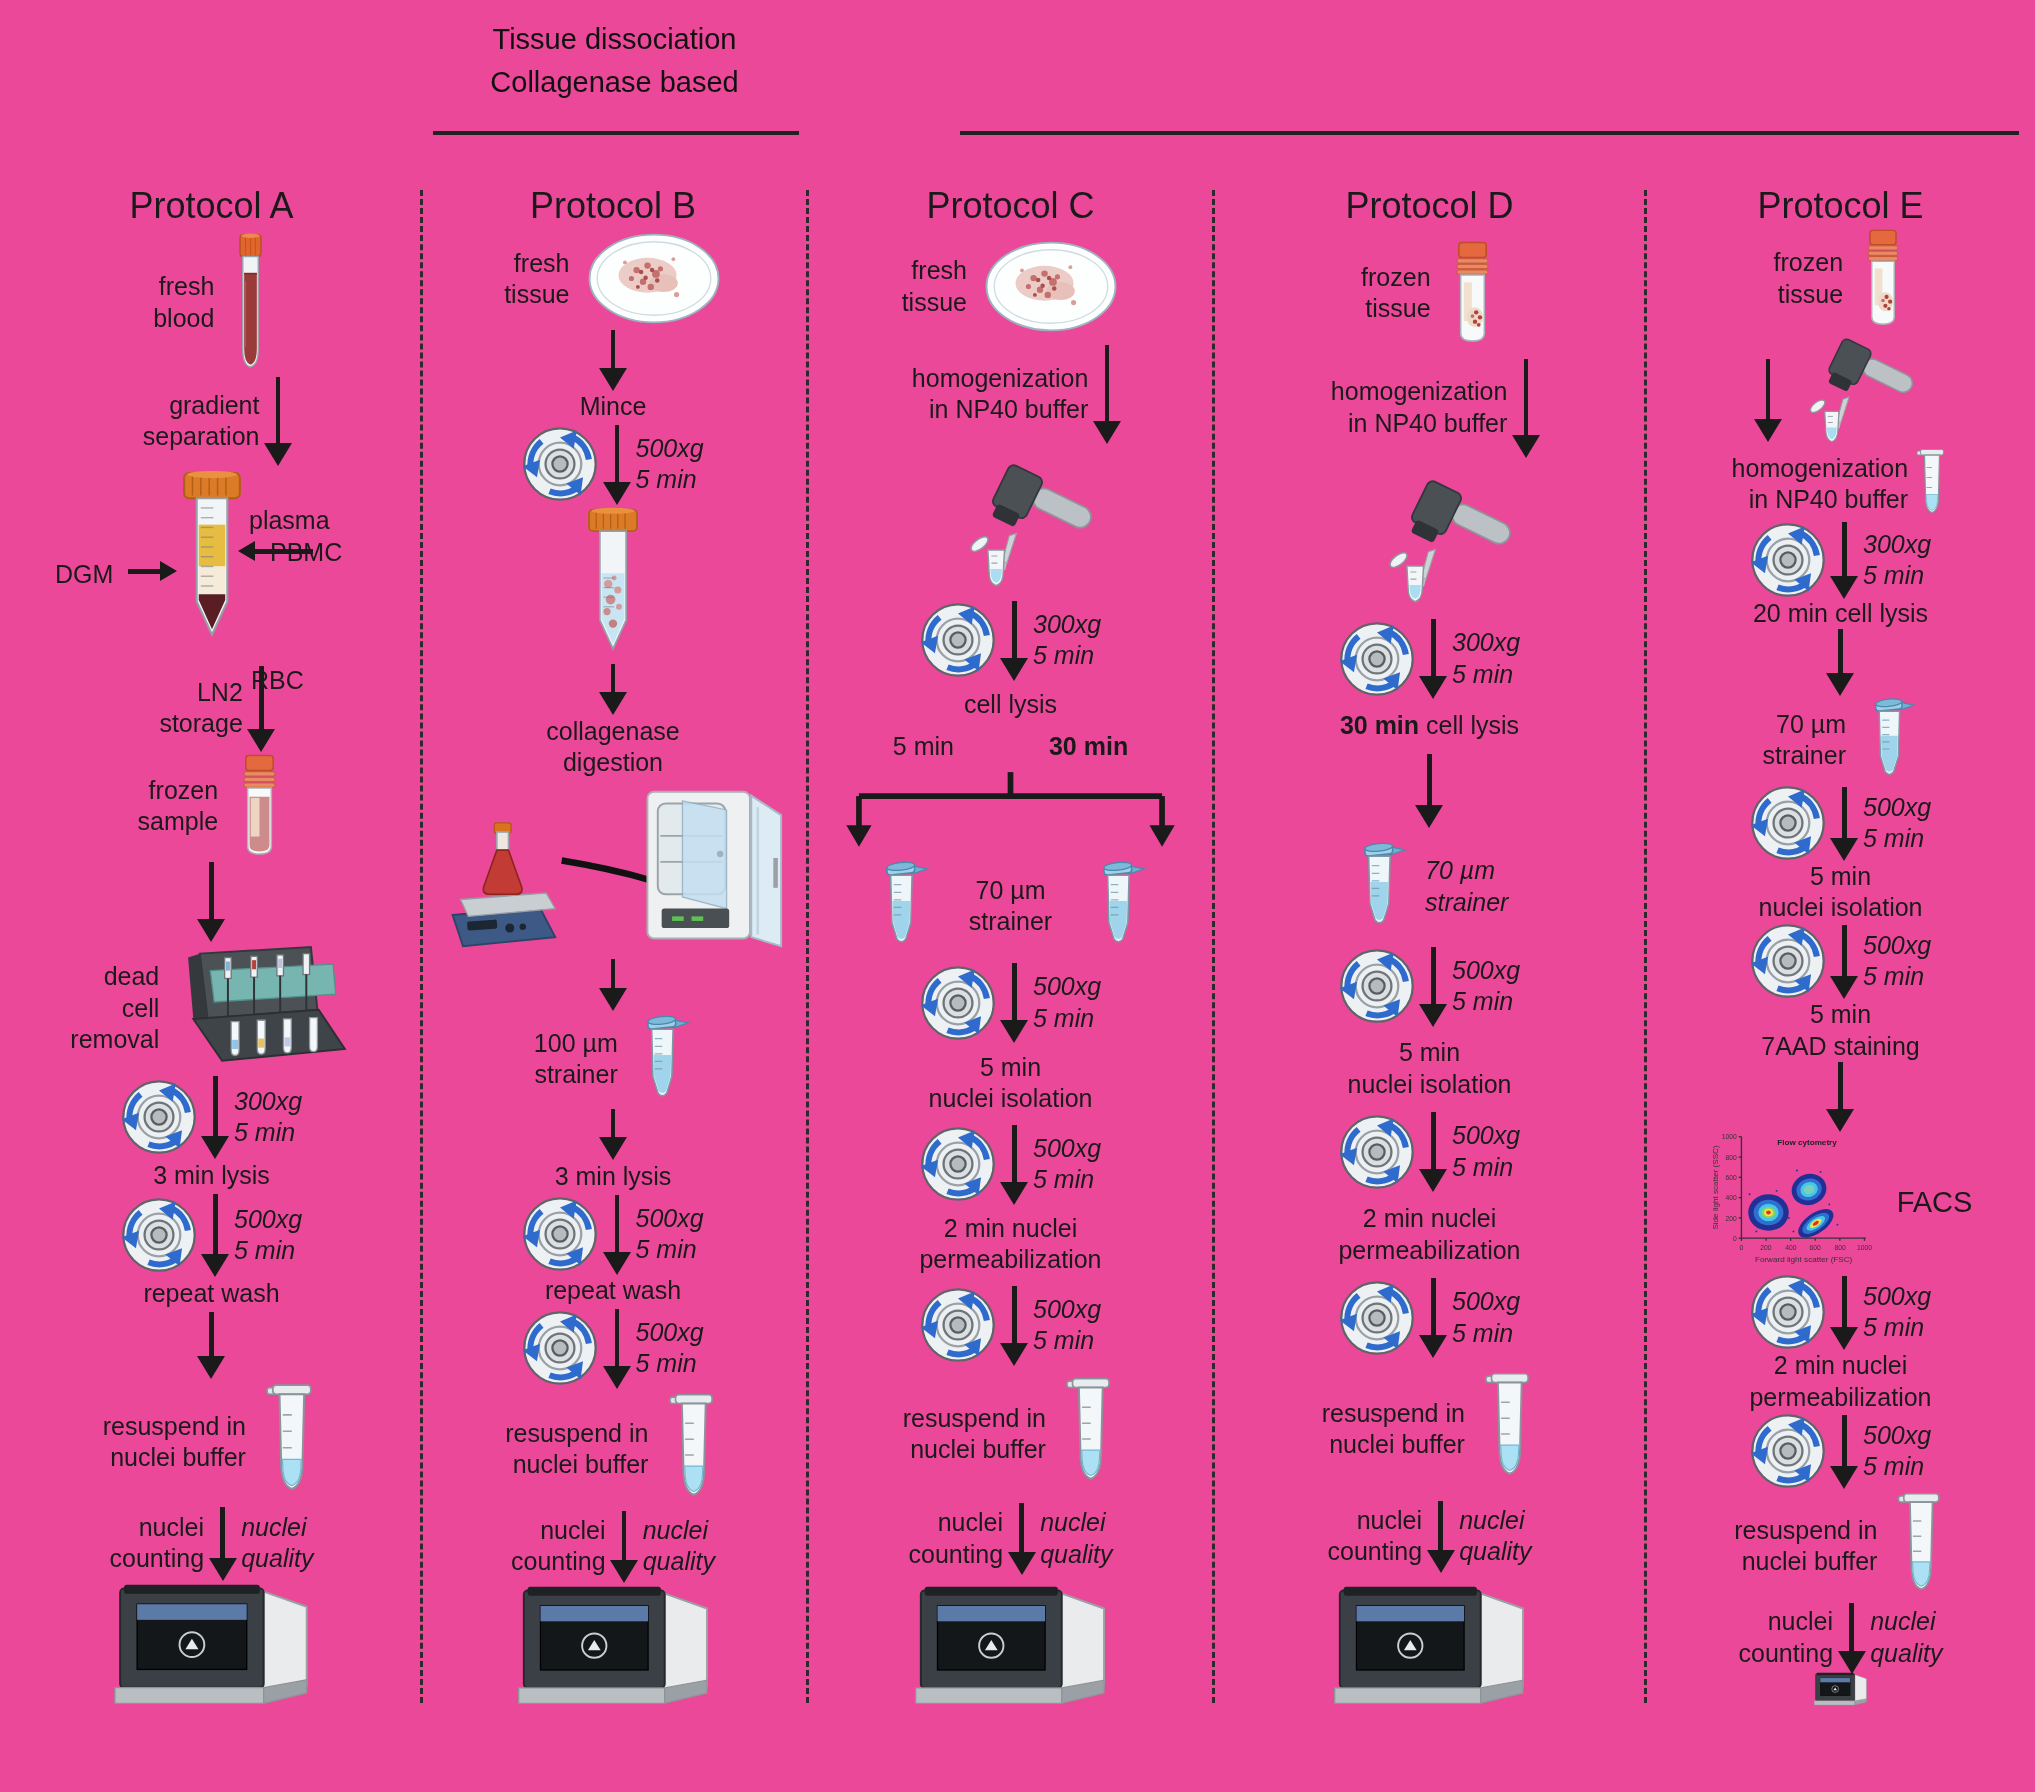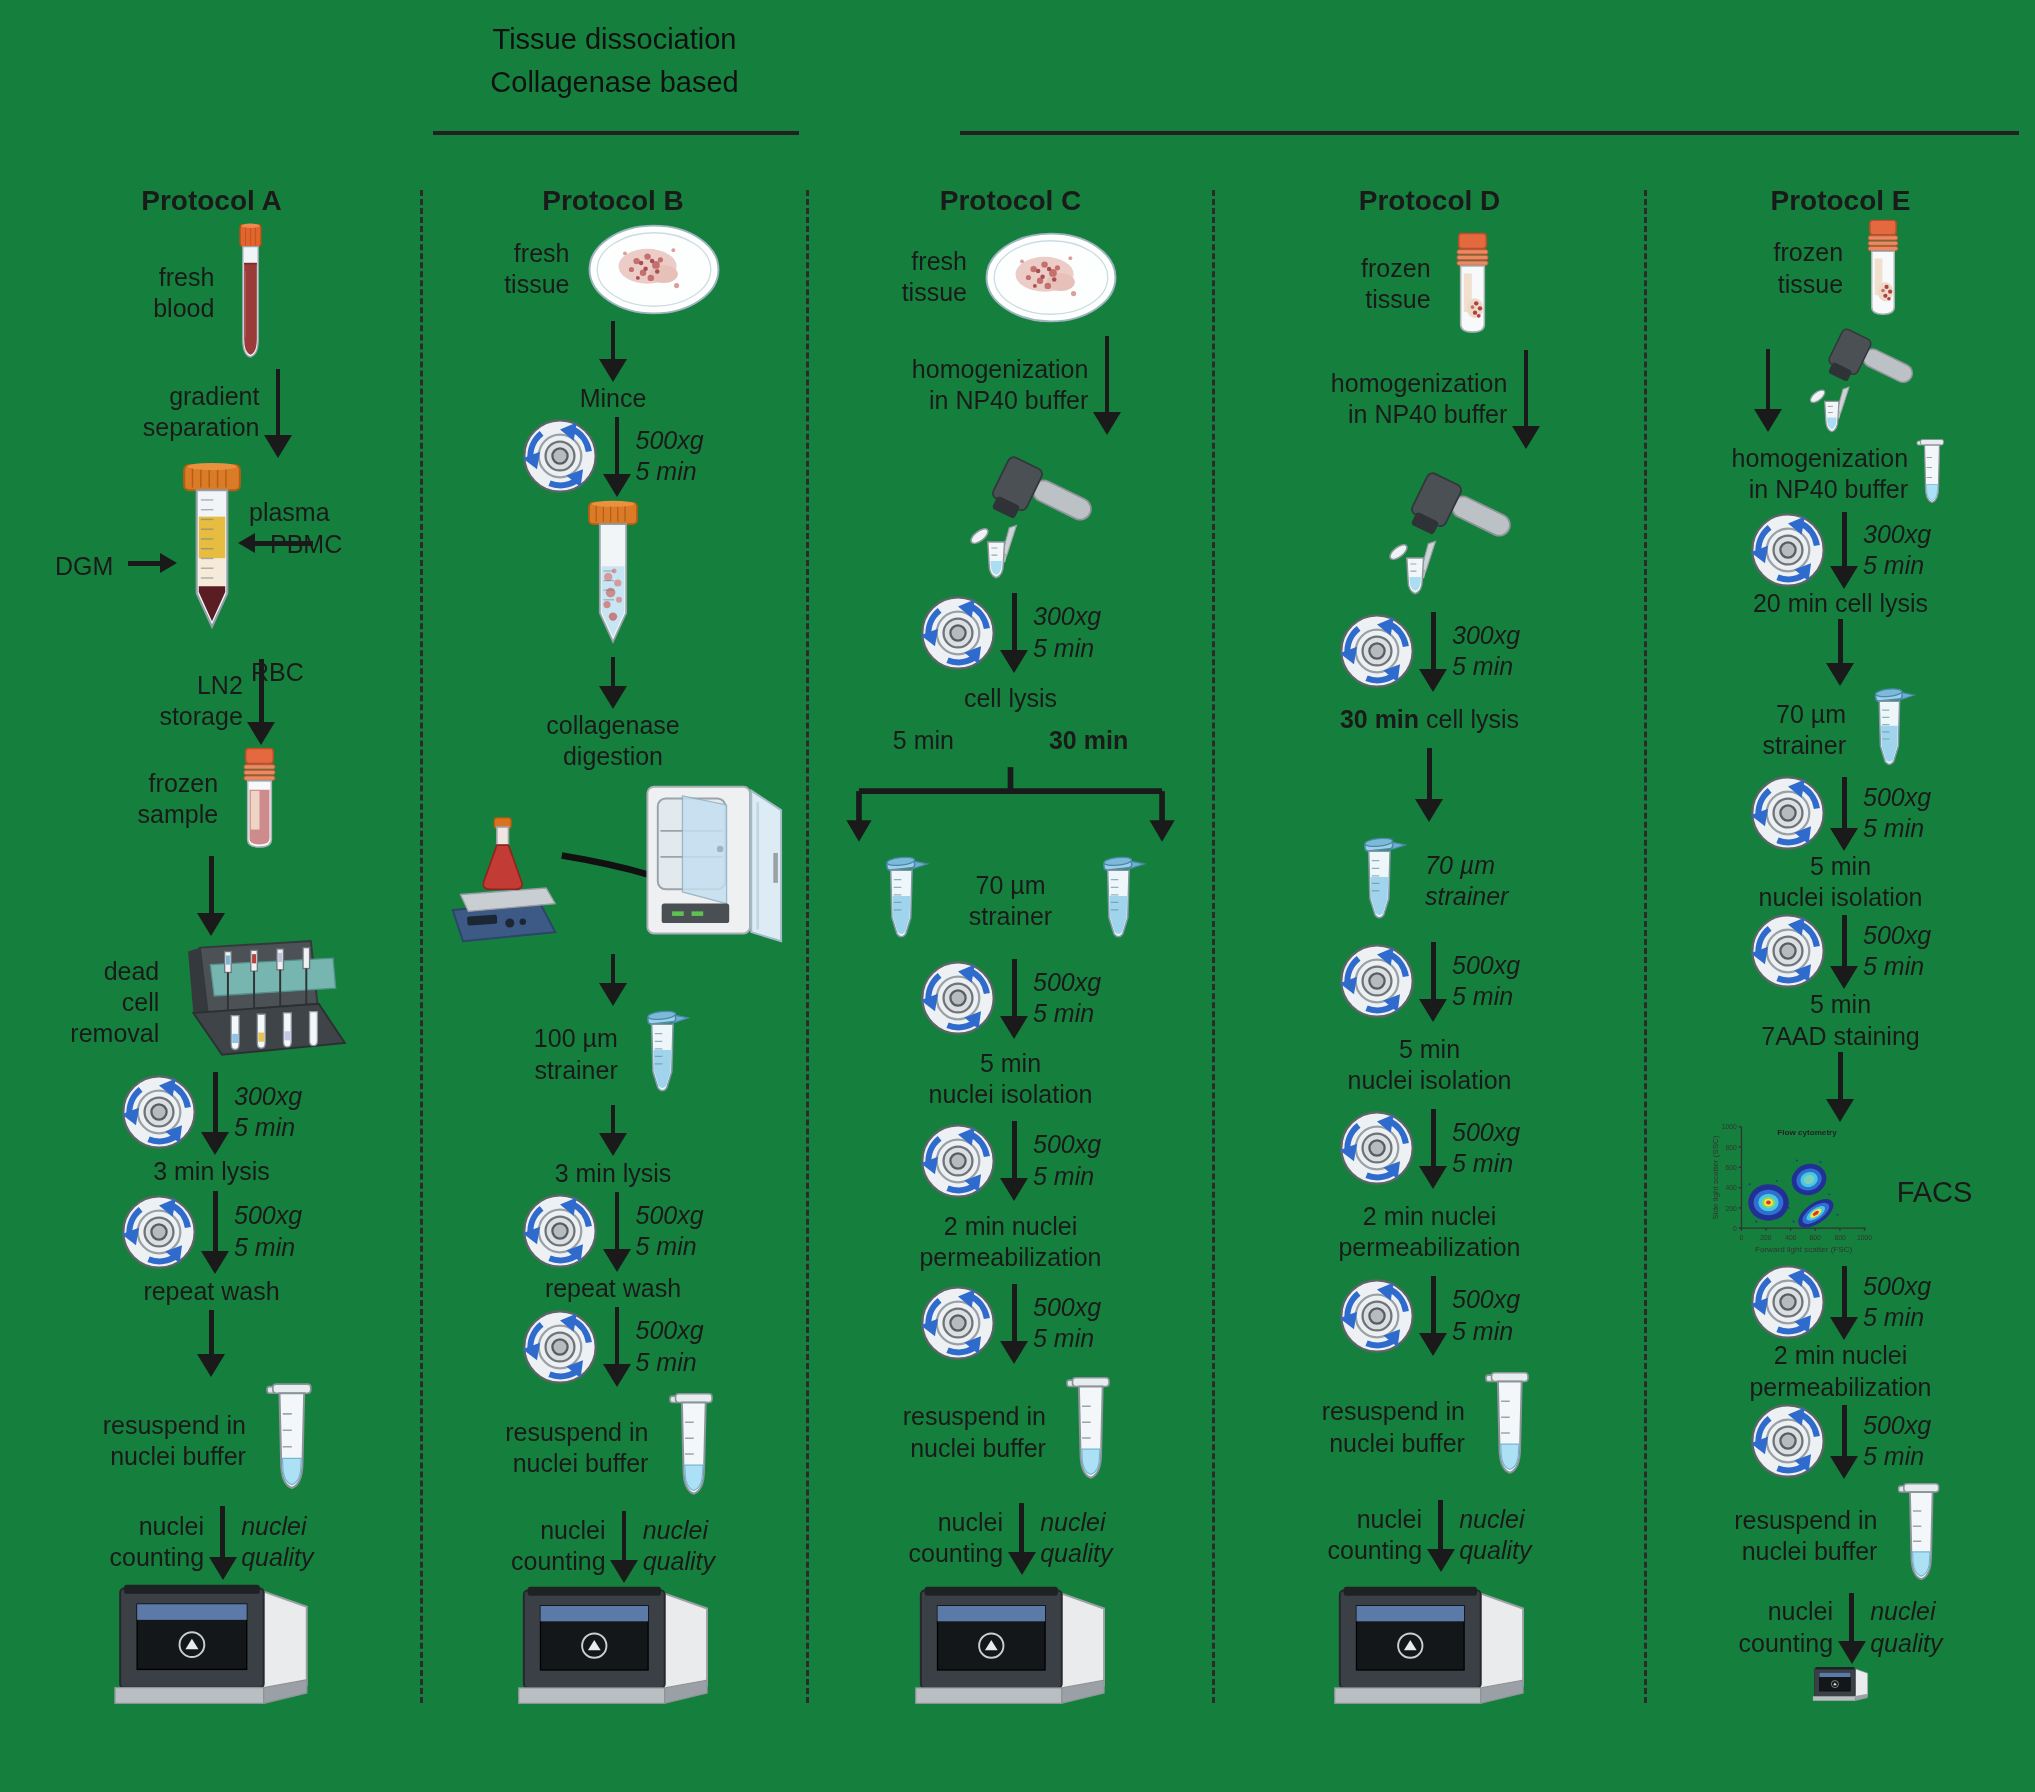--- a/index.html
+++ b/index.html
@@ -1,21 +1,21 @@
 <!DOCTYPE html>
 <html style="font-size:10px"><head>
 <meta charset="utf-8">
 <style>
   html,body{margin:0;padding:0;background:#fff;}
-  #canvas{position:relative;width:2035px;height:1793px;background:#15803d;
+  #canvas{position:relative;width:2035px;height:1793px;background:#ec4899;
           font-family:"Liberation Sans", sans-serif;color:#1a1a1a;overflow:hidden;}
   .t{white-space:pre-line;text-align:center;font-size:25px;line-height:1.25;color:#1a1a1a;}
   .side{text-align:right;}
   .sideL{text-align:left;font-style:italic;}
-  .title{font-size:28px;font-weight:700;}
+  .title{font-size:36px;font-weight:400;}
   .b{font-weight:700;}
   .hdr{position:absolute;text-align:center;font-size:29px;line-height:1.5;color:#111;}
   .ul{position:absolute;height:3.8px;background:#222;}
   .sep{position:absolute;width:0;border-left:3.8px dashed #2b2b2b;}
   .col{position:absolute;top:183px;height:1523px;display:flex;flex-direction:column;
        align-items:center;justify-content:space-between;}
   .row{display:flex;align-items:center;justify-content:center;gap:16.4px;}
   .arr{width:4.4px;background:#1a1a1a;position:relative;margin-bottom:21.5px;flex:none;}
   .arr::after{content:"";position:absolute;top:100%;left:50%;transform:translateX(-50%);
               border:14px solid transparent;border-top:23px solid #1a1a1a;border-bottom:0;}

